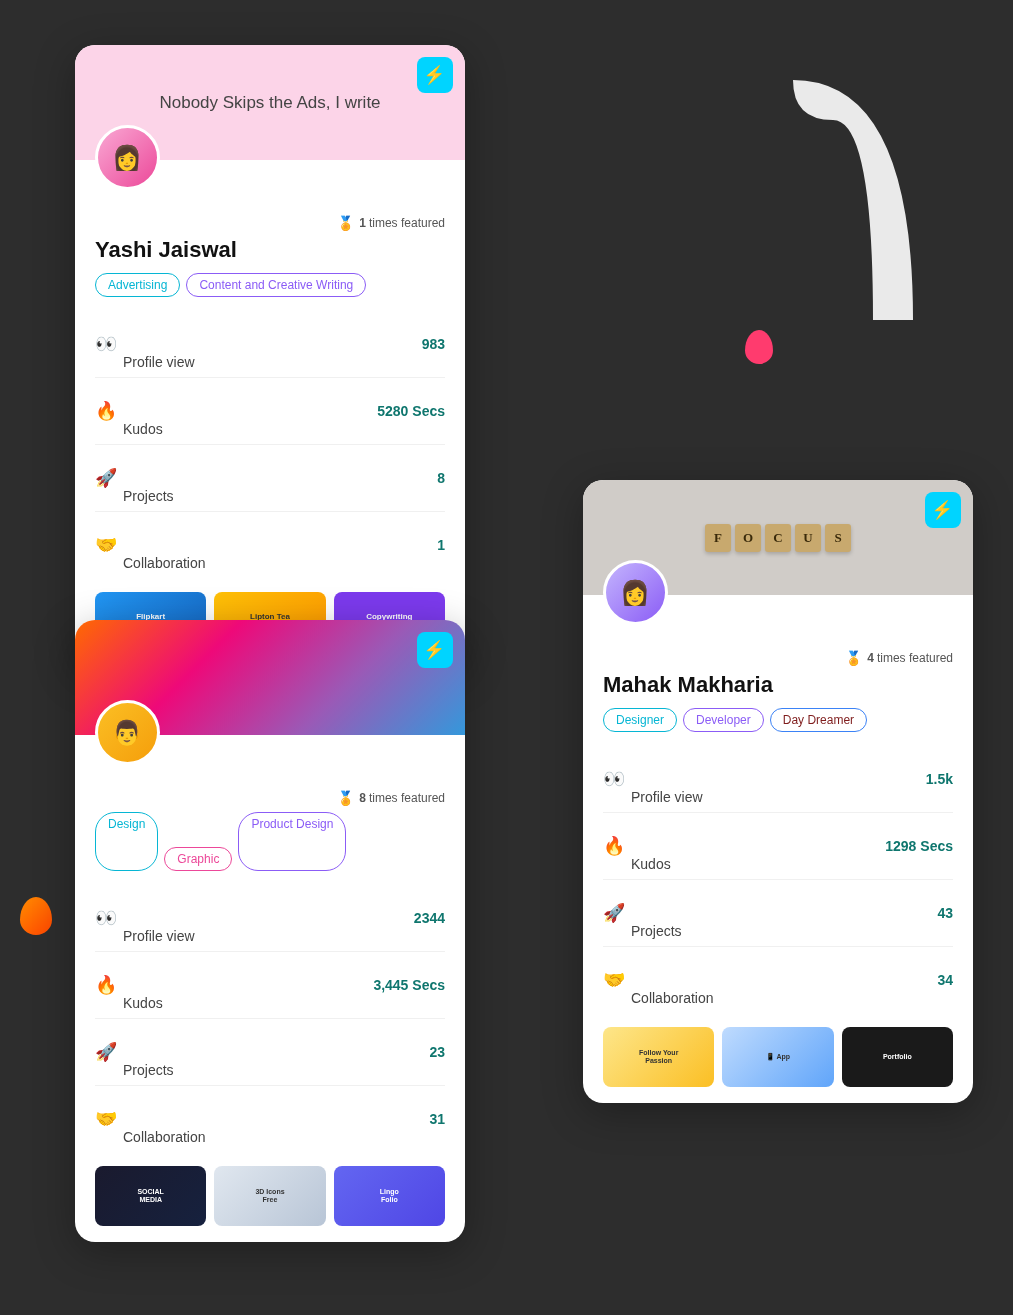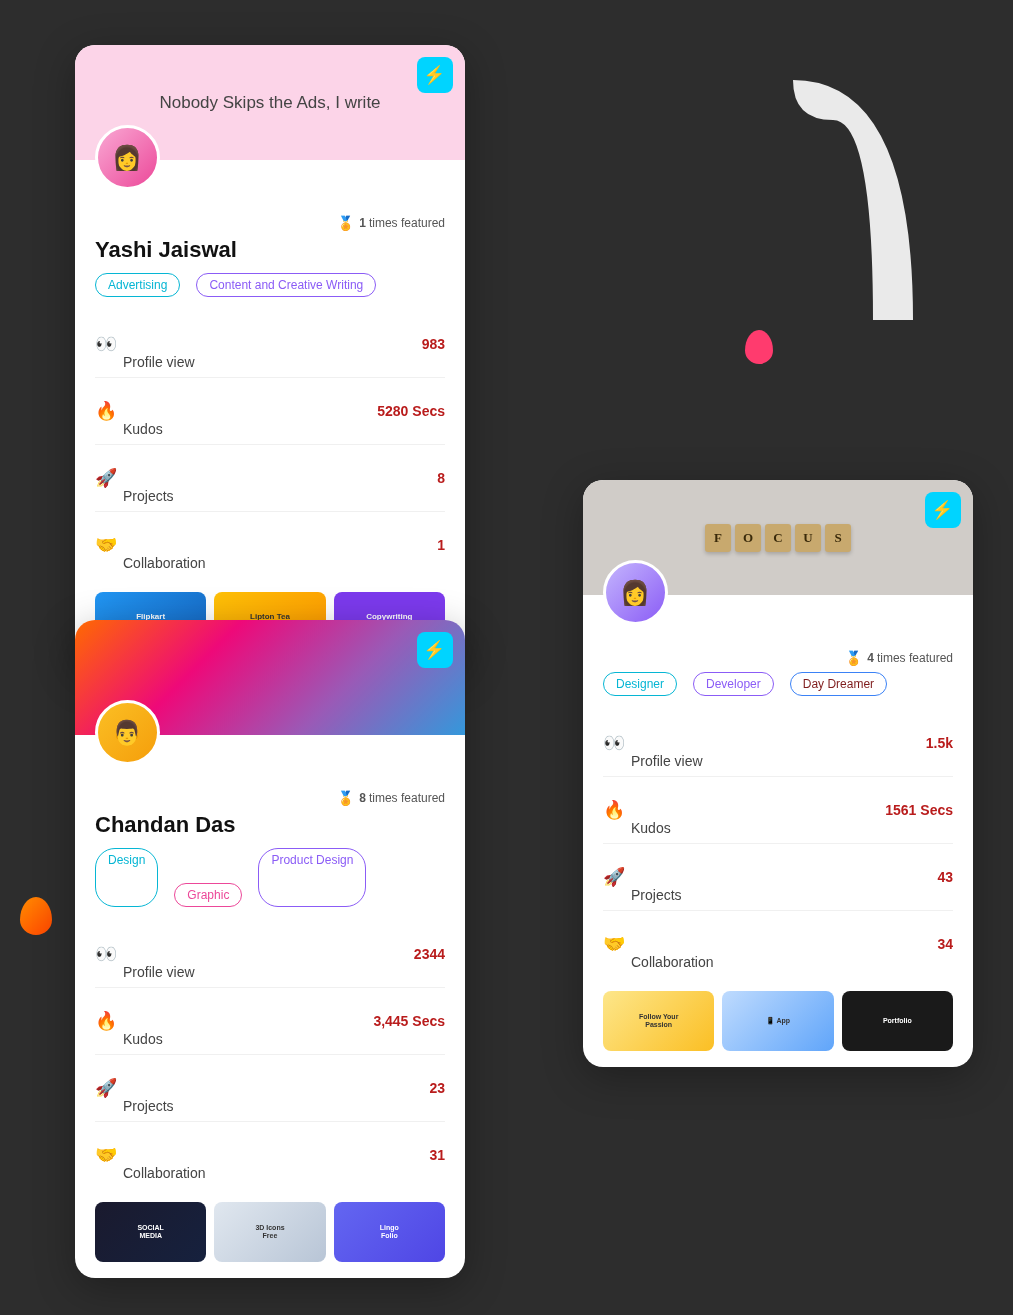--- a/index.html
+++ b/index.html
@@ -174,21 +174,21 @@
       font-size: 22px;
       font-weight: 800;
       color: #111;
       margin-bottom: 10px;
     }
 
     
     .tags {
       display: flex;
       flex-wrap: wrap;
-      gap: 16px;
+      gap: 6px;
       margin-bottom: 14px;
     }
     .tag {
       padding: 4px 12px;
       border-radius: 20px;
       font-size: 12px;
       font-weight: 500;
       border: 1.5px solid;
     }
     .tag-cyan { color: #06b6d4; border-color: #06b6d4; background: transparent; }
@@ -217,21 +217,21 @@
     }
     .stat-label {
       flex: 1;
       font-size: 14px;
       color: #444;
       margin-top: 36px;
     }
     .stat-value {
       font-size: 14px;
       font-weight: 800;
-      color: #b91c1c;
+      color: #0f766e;
     }
 
     
     .project-thumbs {
       display: flex;
       gap: 8px;
     }
     .thumb {
       flex: 1;
       height: 60px;
@@ -371,21 +371,20 @@
     <div class="avatar-wrap avatar-chandan">
       <div class="avatar-inner">👨</div>
     </div>
   </div>
   <div class="card-body">
     <div class="featured-badge">
       <span class="medal">🏅</span>
       <span class="featured-count">8</span>
       <span>times featured</span>
     </div>
-    <div class="user-name">Chandan Das</div>
     <div class="tags">
       <span class="tag tag-cyan">Design</span>
       <span class="tag tag-pink">Graphic</span>
       <span class="tag tag-purple">Product Design</span>
     </div>
     <ul class="stats-list">
       <li class="stat-item">
         <span class="stat-icon">👀</span>
         <span class="stat-label">Profile view</span>
         <span class="stat-value">2344</span>
@@ -441,35 +440,36 @@
     <div class="avatar-wrap avatar-mahak">
       <div class="avatar-inner">👩</div>
     </div>
   </div>
   <div class="card-body">
     <div class="featured-badge">
       <span class="medal">🏅</span>
       <span class="featured-count">4</span>
       <span>times featured</span>
     </div>
+    <div class="user-name">Mahak Makharia</div>
     <div class="tags">
       <span class="tag tag-cyan">Designer</span>
       <span class="tag tag-purple">Developer</span>
       <span class="tag tag-blue">Day Dreamer</span>
     </div>
     <ul class="stats-list">
       <li class="stat-item">
         <span class="stat-icon">👀</span>
         <span class="stat-label">Profile view</span>
         <span class="stat-value">1.5k</span>
       </li>
       <li class="stat-item">
         <span class="stat-icon">🔥</span>
         <span class="stat-label">Kudos</span>
-        <span class="stat-value">1561 Secs</span>
+        <span class="stat-value">1298 Secs</span>
       </li>
       <li class="stat-item">
         <span class="stat-icon">🚀</span>
         <span class="stat-label">Projects</span>
         <span class="stat-value">43</span>
       </li>
       <li class="stat-item">
         <span class="stat-icon">🤝</span>
         <span class="stat-label">Collaboration</span>
         <span class="stat-value">34</span>

